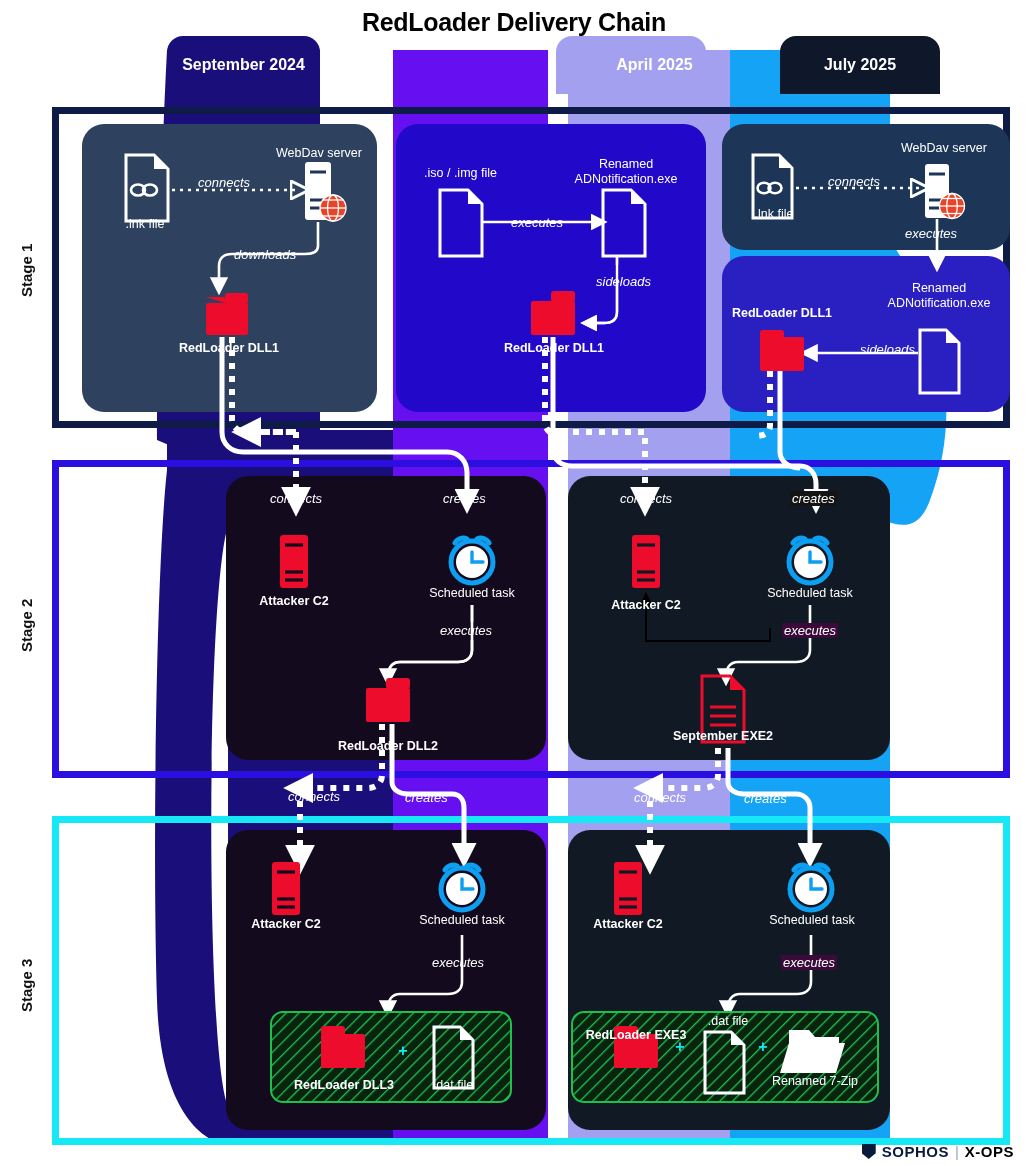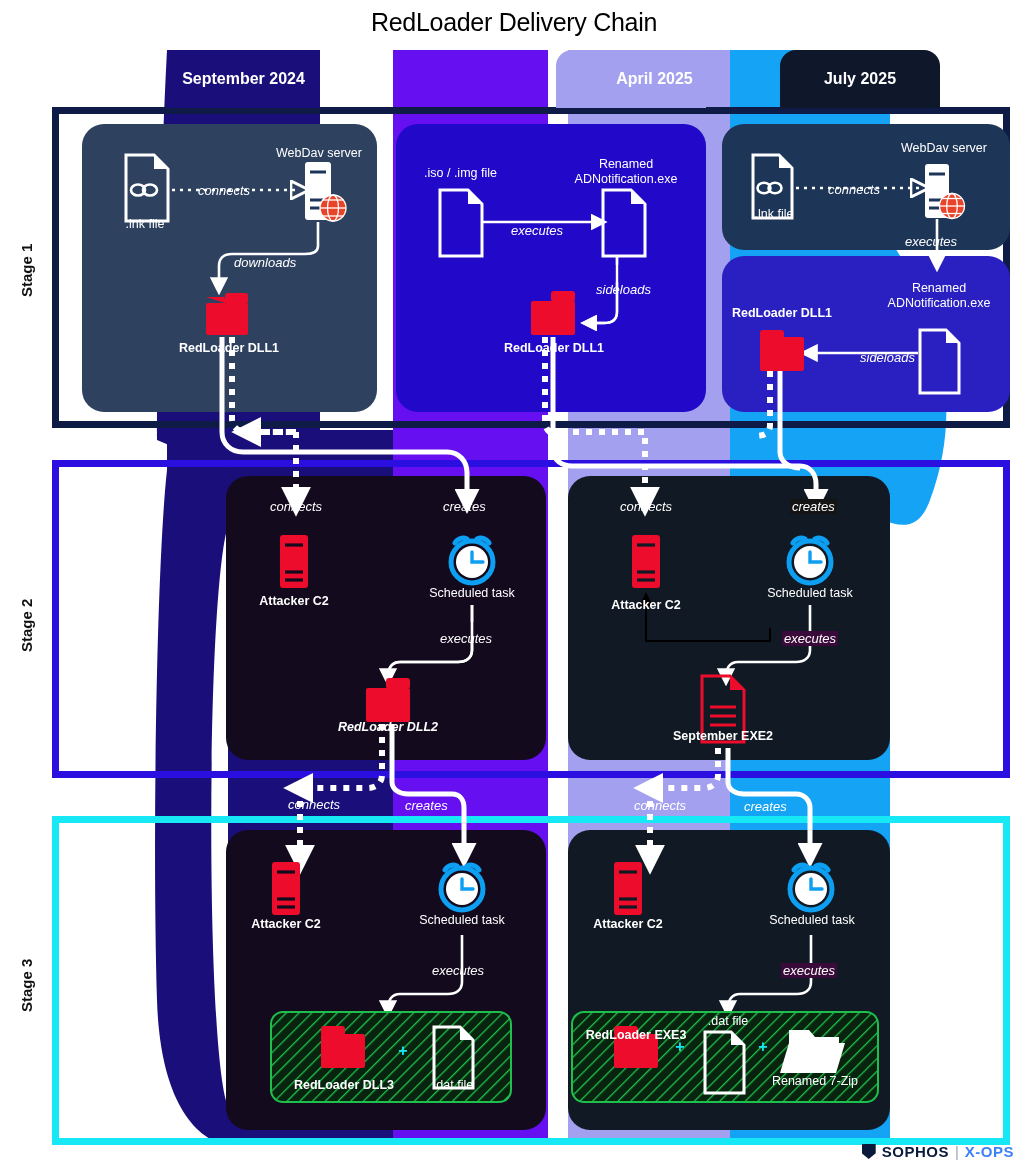--- a/index.html
+++ b/index.html
@@ -6,27 +6,27 @@
   body {
     width:1028px; height:1166px; background:#ffffff;
     font-family:"Liberation Sans", sans-serif;
     position:relative; overflow:hidden;
   }
   #root { position:absolute; inset:0; }
 
   
   .title {
     position:absolute; top:8px; left:0; width:1028px;
-    text-align:center; font-size:25px; font-weight:normal; color:#000;
+    text-align:center; font-size:25px; font-weight:bold; color:#000;
     letter-spacing:-.3px;
   }
 
   
   .pill {
-    position:absolute; top:50px; height:58px;
+    position:absolute; top:36px; height:58px;
     border-radius:16px 16px 0 0;
     color:#fff; font-weight:bold; font-size:16px;
     display:flex; align-items:center; justify-content:center;
     z-index:6;
   }
 
   
   .stageframe { position:absolute; background:transparent; z-index:4; }
   .stagelabel {
     position:absolute; font-size:15px; font-weight:bold; color:#111;
@@ -39,38 +39,38 @@
 
   
   .lbl {
     position:absolute; color:#fff; font-size:12.5px; text-align:center;
     z-index:9; line-height:1.2; white-space:nowrap;
   }
   .lbl.b { font-weight:bold; }
   .lbl.w { white-space:normal; }
   .edge {
     position:absolute; color:#fff; font-size:13px; font-style:italic;
-    z-index:10; white-space:nowrap;margin-top:8px;
+    z-index:10; white-space:nowrap;
   }
   .edge.hl { background:#3a0b3a; padding:0 2px; }
 
   svg.layer { position:absolute; inset:0; width:1028px; height:1166px; overflow:visible; }
   .z2 { z-index:2; } .z7 { z-index:7; }
 
   
   .logo {
     position:absolute; right:14px; bottom:6px;
     display:flex; align-items:center; gap:6px;
     font-size:15px; font-weight:bold; z-index:20;
   }
   .logo .shield { width:14px; height:15px; background:#0a1a3c;
      clip-path:polygon(0 0,100% 0,100% 62%,50% 100%,0 62%); }
   .logo .s1 { color:#0a1a3c; letter-spacing:.5px; }
   .logo .bar { color:#9aa6bd; font-weight:normal; }
-  .logo .s2 { color:#3b82f6; letter-spacing:.5px; }
+  .logo .s2 { color:#000000; letter-spacing:.5px; }
 </style>
 </head>
 <body>
 
 <div id="root">
 
   <div class="title">RedLoader Delivery Chain</div>
 
   <svg class="layer z2" viewBox="0 0 1028 1166">
 
@@ -365,21 +365,21 @@
   <div class="lbl b" style="left:718px; top:306px; width:128px;">RedLoader DLL1</div>
   <div class="edge" style="left:828px; top:174px;">connects</div>
   <div class="edge" style="left:905px; top:226px;">executes</div>
   <div class="edge" style="left:860px; top:342px;">sideloads</div>
 
   <div class="edge" style="left:270px; top:491px;">connects</div>
   <div class="edge" style="left:443px; top:491px;">creates</div>
   <div class="lbl b" style="left:234px; top:594px; width:120px;">Attacker C2</div>
   <div class="lbl" style="left:412px; top:586px; width:120px;">Scheduled task</div>
   <div class="edge" style="left:440px; top:623px;">executes</div>
-  <div class="lbl b" style="left:328px; top:720px; width:120px;font-style:italic;">RedLoader DLL2</div>
+  <div class="lbl b" style="left:328px; top:739px; width:120px;">RedLoader DLL2</div>
 
   <div class="edge" style="left:620px; top:491px;">connects</div>
   <div class="edge hl" style="left:790px; top:491px; background:#141414;">creates</div>
   <div class="lbl b" style="left:586px; top:598px; width:120px;">Attacker C2</div>
   <div class="lbl" style="left:750px; top:586px; width:120px;">Scheduled task</div>
   <div class="edge hl" style="left:782px; top:623px;">executes</div>
   <div class="lbl b" style="left:663px; top:729px; width:120px;">September EXE2</div>
 
   <div class="edge" style="left:288px; top:789px;">connects</div>
   <div class="edge" style="left:405px; top:790px;">creates</div>

